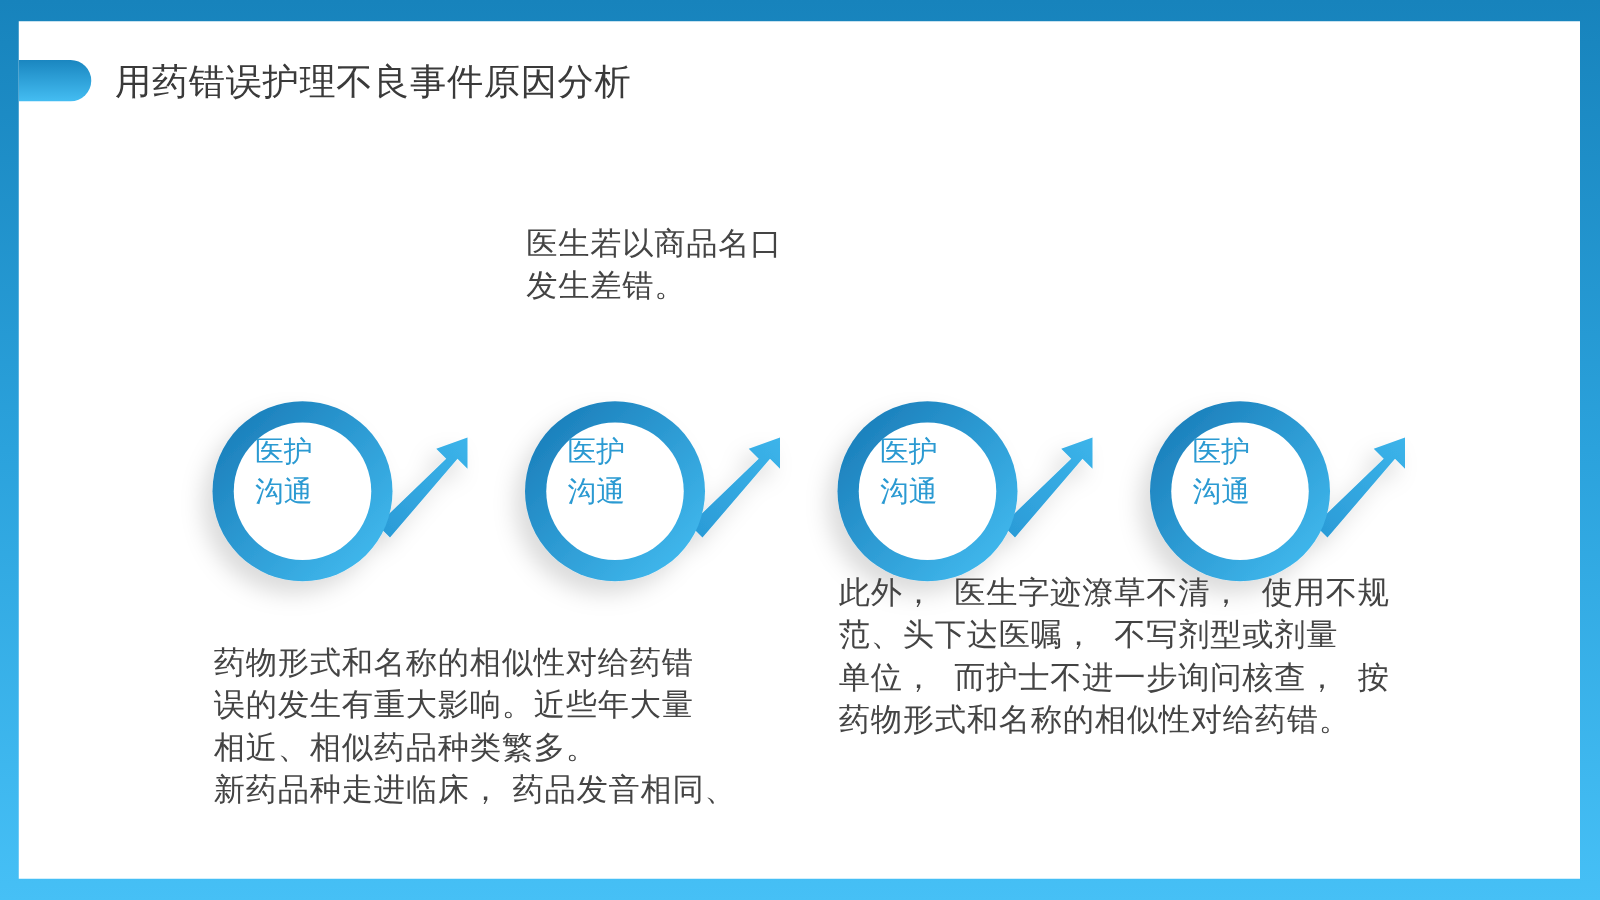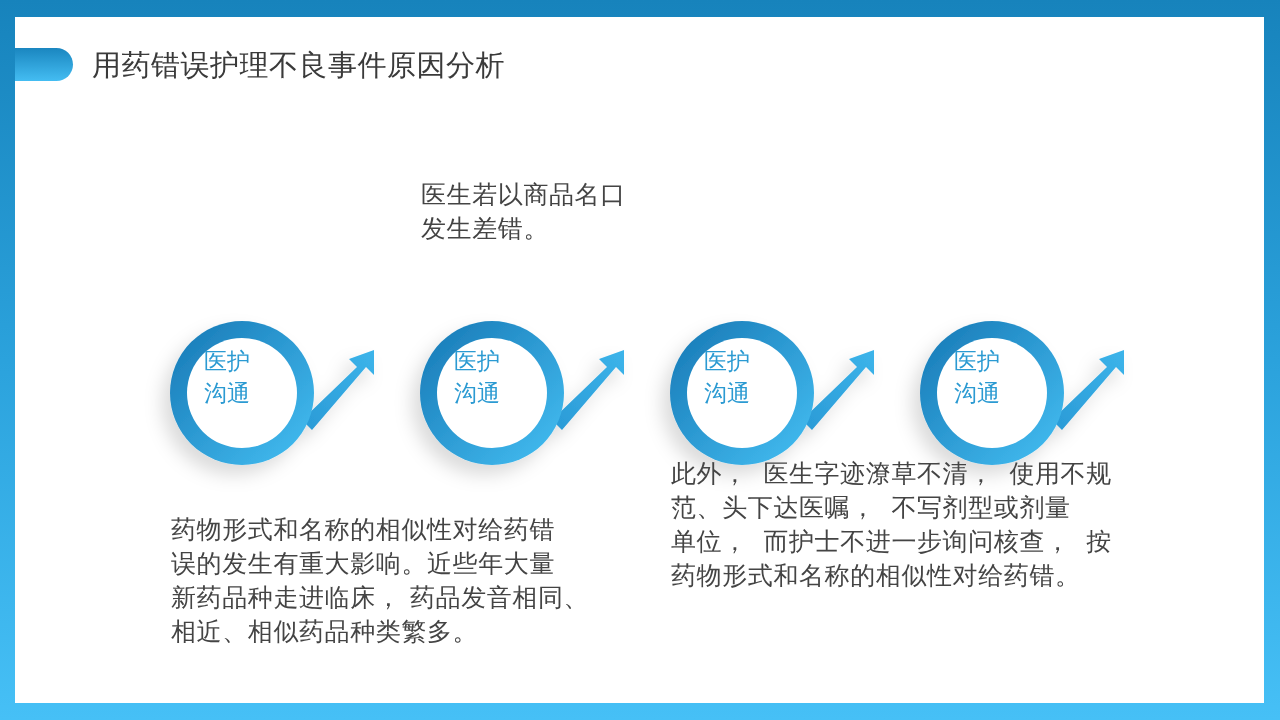--- a/index.html
+++ b/index.html
@@ -148,22 +148,22 @@
 
   <div class="desc" style="left:406px; top:161px;">
     <div>医生若以商品名口</div>
     <div>发生差错。</div>
   </div>
 
 
   <div class="desc" style="left:156px; top:472px;margin-top:24px;">
     <div>药物形式和名称的相似性对给药错</div>
     <div>误的发生有重大影响。近些年大量</div>
+    <div>相近、相似药品种类繁多。</div>
     <div>新药品种走进临床， 药品发音相同、</div>
-    <div>相近、相似药品种类繁多。</div>
   </div>
 
   <div class="desc" style="left:656px; top:442px;font-family:Liberation Mono, monospace;">
     <div>此外， 医生字迹潦草不清， 使用不规</div>
     <div>范、头下达医嘱， 不写剂型或剂量</div>
     <div>单位， 而护士不进一步询问核查， 按</div>
     <div>药物形式和名称的相似性对给药错。</div>
   </div>
 </div>
 

